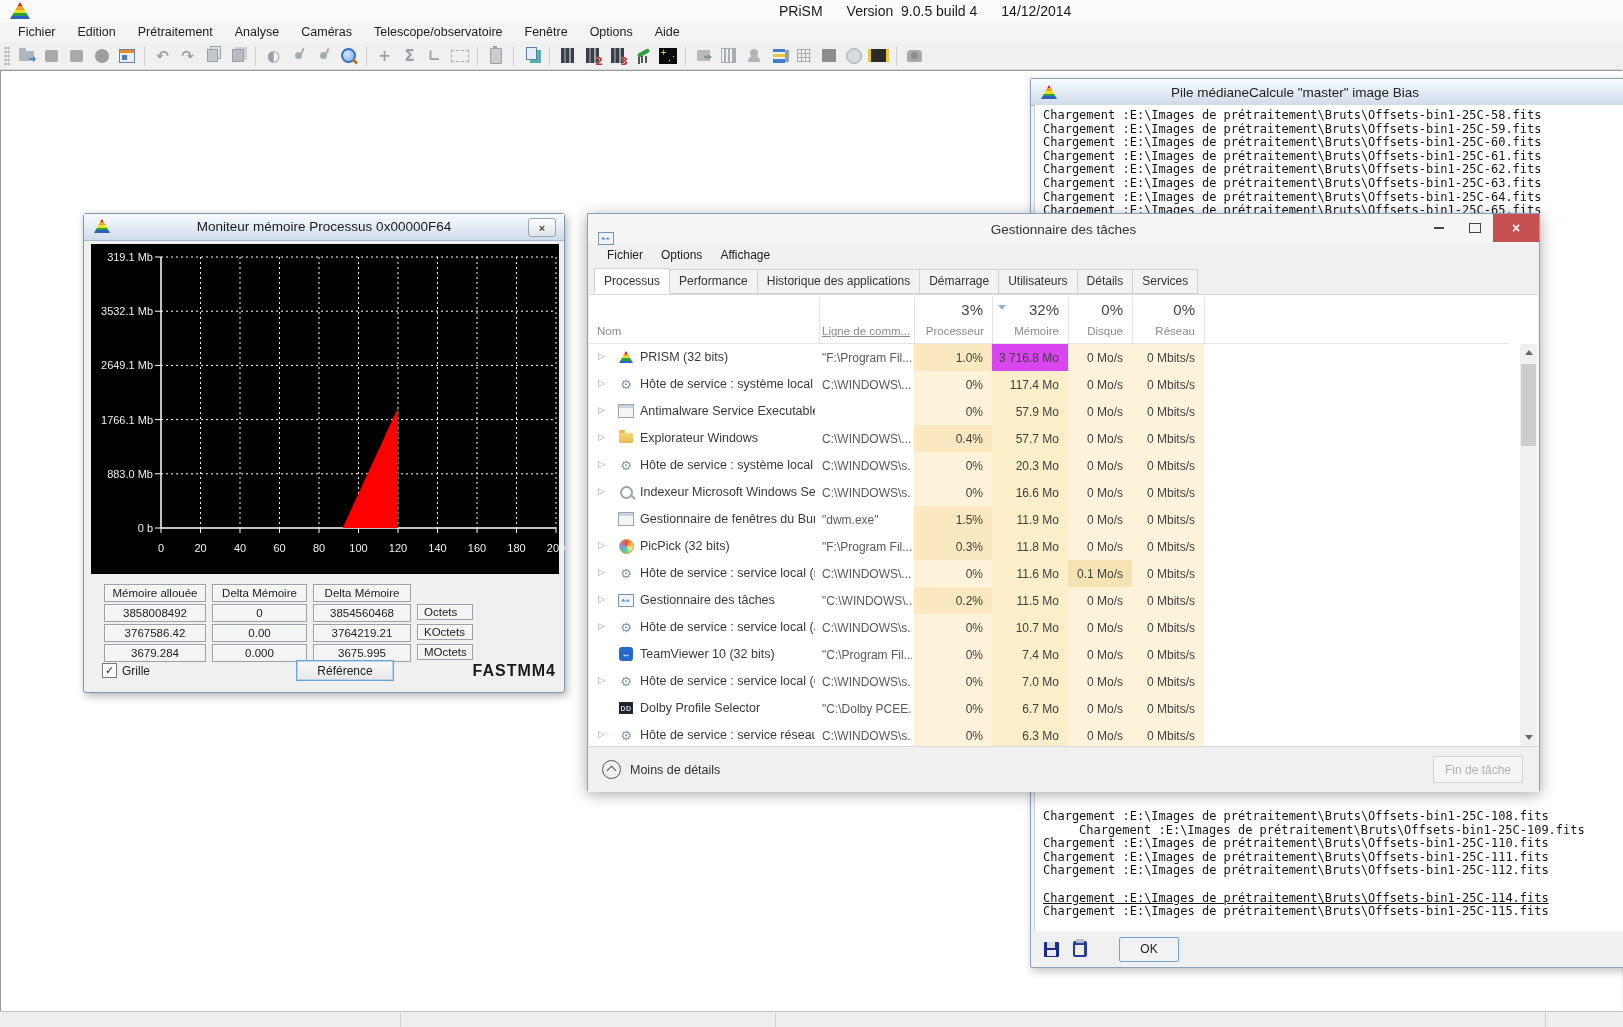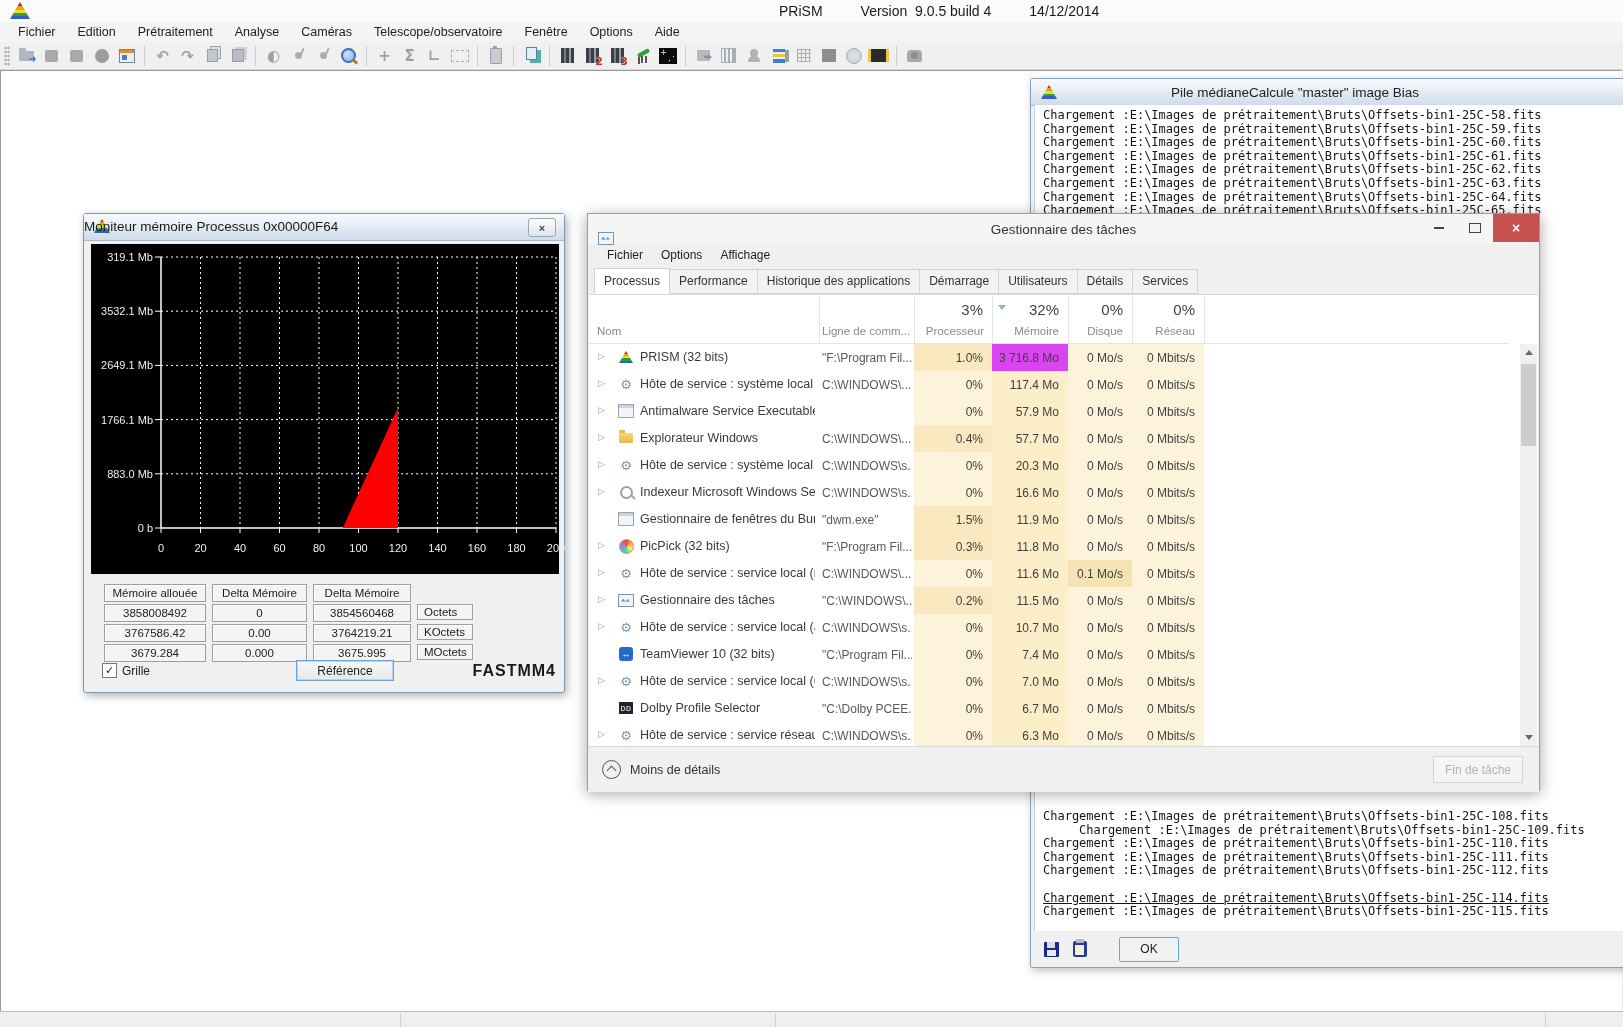--- a/index.html
+++ b/index.html
@@ -2,21 +2,21 @@
 <html><head>
 <meta charset="utf-8">
 <style>
   html,body{margin:0;padding:0;background:#dcdcdc;}
   #root{position:relative;width:1623px;height:1027px;overflow:hidden;
         font-family:"Liberation Sans","DejaVu Sans",sans-serif;background:#f0f0f0;}
   .abs{position:absolute;}
 
   
   #titlebar{left:0;top:0;width:1623px;height:22px;background:#fbfbfb;}
-  #app-title{left:779px;top:3px;font-size:14px;color:#1a1a1a;display:flex;gap:38px;white-space:pre;}
+  #app-title{left:779px;top:3px;font-size:14px;color:#1a1a1a;display:flex;gap:24px;white-space:pre;}
   #menubar{left:0;top:22px;width:1623px;height:20px;background:#f4f4f4;display:flex;align-items:center;padding-left:8px;box-sizing:border-box;gap:2px;}
   .mi{font-size:12.5px;color:#222;padding:2px 10px;cursor:default;}
   #toolbar{left:0;top:42px;width:1623px;height:28px;background:#f0f0f0;display:flex;align-items:center;padding-left:4px;box-sizing:border-box;border-bottom:1px solid #d8d8d8;}
   .grip{width:6px;height:20px;margin-right:4px;background-image:radial-gradient(#b5b5b5 1px,transparent 1.2px);background-size:3px 4px;}
   .tsep{width:1px;height:20px;background:#cfcfcf;margin:0 5px;}
   .ticon{width:25px;height:24px;display:flex;align-items:center;justify-content:center;position:relative;color:#9aa0a8;}
   .ticon .glyph{font-size:15px;font-weight:bold;color:#9aa0a8;font-family:"DejaVu Sans",sans-serif;}
   .tk-folder i{display:block;width:15px;height:10px;background:#aeb6c2;border-radius:1px;position:relative;}
   .tk-folder i:before{content:"";position:absolute;left:0;top:-3px;width:7px;height:3px;background:#aeb6c2;border-radius:1px 1px 0 0;}
   .tk-folder i:after{content:"";position:absolute;right:-2px;bottom:-2px;width:7px;height:7px;background:#3f7fd0;clip-path:polygon(0 40%,60% 40%,60% 0,100% 50%,60% 100%,60% 60%,0 60%);}
@@ -74,21 +74,21 @@
   .floppy:before{content:"";position:absolute;left:3px;top:0;width:8px;height:6px;background:#d8dce4;}
   .floppy:after{content:"";position:absolute;left:3px;bottom:1px;width:9px;height:6px;background:#e8eaf0;}
   .clipbrd{width:14px;height:16px;background:#283a9a;border-radius:2px;position:relative;}
   .clipbrd:before{content:"";position:absolute;left:3px;top:-2px;width:8px;height:4px;background:#b8bcc4;border-radius:1px;}
   .clipbrd:after{content:"";position:absolute;left:2px;top:4px;width:9px;height:10px;background:#f2efda;}
   #log-ok{width:58px;height:23px;margin-left:18px;background:#f2f2f2;border:1px solid #6aa4d8;border-radius:2px;font-size:12px;color:#222;display:flex;align-items:center;justify-content:center;}
 
   
   #memwin{left:83px;top:213px;width:482px;height:480px;background:#f0f0f0;border:1px solid #7a96b0;border-radius:3px;box-shadow:2px 3px 8px rgba(0,0,0,.3);box-sizing:border-box;}
   #memwin .tbar{position:absolute;left:0;top:0;width:100%;height:26px;background:linear-gradient(#f8fbfe,#cfdcea);border-bottom:1px solid #a8b8c8;}
-  #memwin .ttl{position:absolute;left:0;right:0;top:5px;font-size:13.5px;color:#1a1a1a;}
+  #memwin .ttl{position:absolute;left:0;right:0;top:5px;text-align:center;font-size:13.5px;color:#1a1a1a;}
   #mem-close{position:absolute;right:8px;top:4px;width:26px;height:17px;background:linear-gradient(#fefefe,#dfe4ea);border:1px solid #98a8ba;border-radius:3px;font-size:11px;color:#444;display:flex;align-items:center;justify-content:center;font-weight:bold;}
   #memchart{position:absolute;left:7px;top:30px;width:468px;height:330px;background:#000;}
   .ylab{position:absolute;color:#efefef;font-size:11px;text-align:right;width:60px;}
   .xlab{position:absolute;color:#efefef;font-size:11px;transform:translateX(-50%);}
   #memtable{position:absolute;left:20px;top:370px;width:445px;}
   .mrow{display:flex;gap:6px;margin-bottom:2px;}
   .mcell{height:16px;border:1px solid #9aa0a8;box-shadow:inset 1px 1px 0 #ffffff;background:#f4f4f4;font-size:11.5px;color:#222;display:flex;align-items:center;justify-content:center;}
   .mc1{width:100px;}.mc2{width:93px;}.mc3{width:96px;}.mc4{width:56px;justify-content:flex-start;padding-left:6px;box-sizing:border-box;}
   #grille{position:absolute;left:18px;top:449px;display:flex;align-items:center;gap:5px;font-size:12px;color:#222;}
   .chk{width:13px;height:13px;background:#fff;border:1px solid #777;display:flex;align-items:center;justify-content:center;font-size:11px;color:#222;font-family:"DejaVu Sans",sans-serif;}
@@ -432,21 +432,21 @@
         <div class="tab">Services</div>
       </div>
     <div id="tm-body">
       <span class="hsep" style="left:230px;"></span>
         <span class="hsep" style="left:325px;"></span>
       <span class="hsep" style="left:403px;"></span>
         <span class="hsep" style="left:479px;"></span>
       <span class="hsep" style="left:543px;"></span>
         <span class="hsep" style="left:615px;"></span>
       <span class="hdr-lbl" style="left:8px;">Nom</span>
-      <span class="hdr-lbl" style="left:233px;">Ligne de comm...</span>
+      <span class="hdr-lbl" style="left:233px;text-decoration:underline;">Ligne de comm...</span>
       <span class="hdr-pct" style="left:325px;width:69px;">3%</span>
       <span class="hdr-lbl" style="left:335px;width:60px;text-align:right;">Processeur</span>
       <span class="sort-caret" style="left:409px;top:10px;"></span>
       <span class="hdr-pct" style="left:403px;width:67px;">32%</span>
       <span class="hdr-lbl" style="left:413px;width:57px;text-align:right;">Mémoire</span>
       <span class="hdr-pct" style="left:479px;width:55px;">0%</span>
       <span class="hdr-lbl" style="left:489px;width:45px;text-align:right;">Disque</span>
       <span class="hdr-pct" style="left:543px;width:63px;">0%</span>
       <span class="hdr-lbl" style="left:553px;width:53px;text-align:right;">Réseau</span>
       <span class="hdr-underline"></span>

